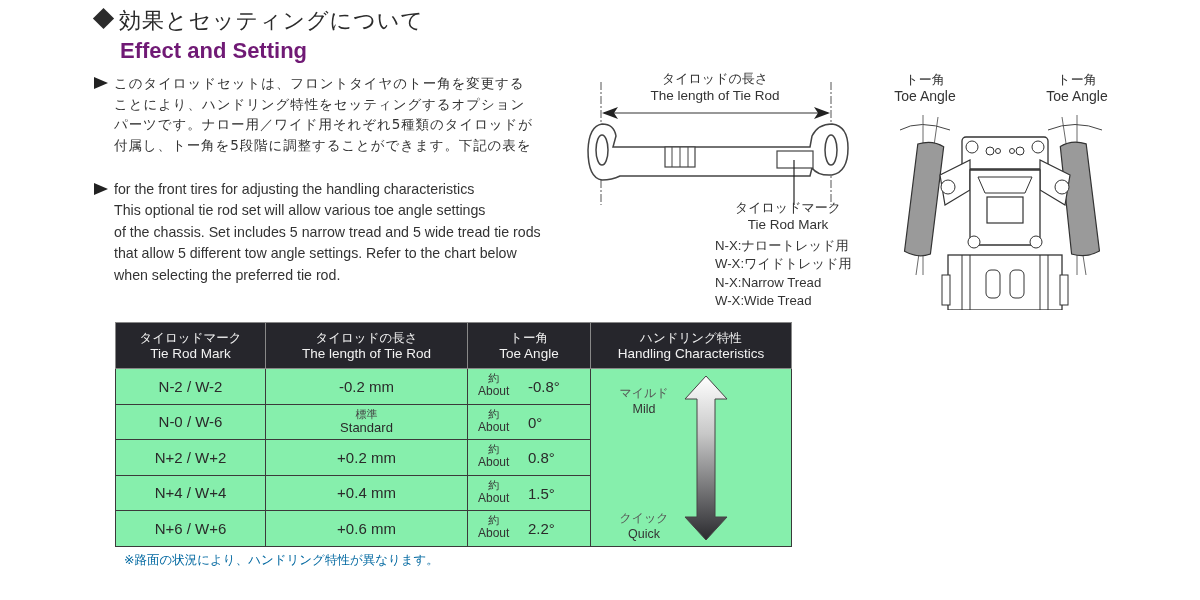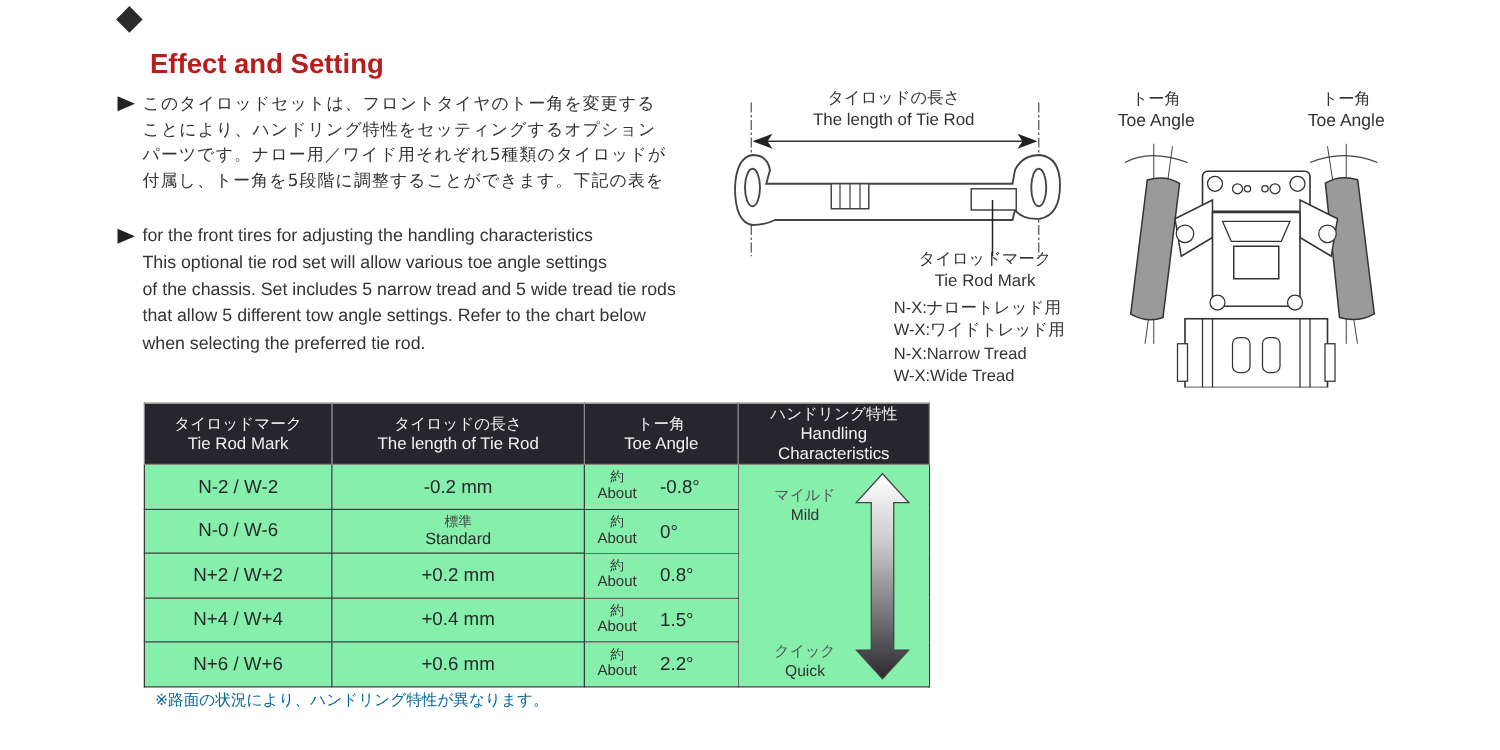--- a/index.html
+++ b/index.html
@@ -1,21 +1,21 @@
 <!DOCTYPE html>
 <html><head>
 <meta charset="utf-8">
 <style>
   * { box-sizing: border-box; margin: 0; padding: 0; }
   html, body { width: 1200px; height: 600px; background: #ffffff; overflow: hidden; }
   body { position: relative; font-family: "DejaVu Sans", "Liberation Sans", sans-serif; color: #2a2a2a; }
 
   .title-jp { position: absolute; left: 92px; top: 6px; font-size: 22px; color: #2b2b2b; letter-spacing: 1px; }
   .title-jp .diamond { display: inline-block; width: 15px; height: 15px; background: #2b2b2b; transform: rotate(45deg); margin: 0 8px 2px 4px; }
-  .title-en { position: absolute; left: 120px; top: 38px; font-family: "Liberation Sans", sans-serif; font-weight: bold; font-size: 22px; color: #b91c1c; }
+  .title-en { position: absolute; left: 120px; top: 38px; font-family: "Liberation Sans", sans-serif; font-weight: bold; font-size: 22px; color: #701a75; }
 
   .para { position: absolute; left: 94px; font-size: 13.5px; line-height: 20.5px; color: #333; }
   .para .bullet { position: absolute; left: 0; top: 4px; width: 0; height: 0; border-top: 6px solid transparent; border-bottom: 6px solid transparent; border-left: 14px solid #222; }
   .para .lines { margin-left: 20px; }
   .para-jp { top: 73px; width: 480px; letter-spacing: 0.9px; }
   .para-en { top: 179px; width: 500px; font-family: "Liberation Sans", sans-serif; font-size: 14.2px; line-height: 21.4px; }
   .para .line { white-space: nowrap; display: block; }
   .rod-label { position: absolute; text-align: center; font-size: 13px; line-height: 17px; color: #333; }
   .rod-label .en { font-family: "Liberation Sans", sans-serif; font-size: 13.5px; }
   .mark-notes { position: absolute; left: 715px; top: 237px; font-family: "Liberation Sans", sans-serif; font-size: 13.2px; line-height: 18.4px; color: #333; }
@@ -24,42 +24,42 @@
   .toe-label .en { font-family: "Liberation Sans", sans-serif; font-size: 14px; }
 
   
   .spec-table { position: absolute; left: 115px; top: 322px; border-collapse: collapse; font-family: "Liberation Sans", sans-serif; }
   .spec-table th { background: #26262c; color: #f2f2f2; font-weight: normal; font-size: 13.5px; line-height: 16px; height: 46px; border: 1.5px solid #888; text-align: center; vertical-align: middle; padding: 0 4px; }
   .spec-table th .jp { font-family: "DejaVu Sans", sans-serif; font-size: 12.5px; display: block; }
   .spec-table td { border: 1.5px solid #3a3a3a; height: 35.5px; text-align: center; vertical-align: middle; font-size: 15px; color: #2a2a2a; background: #86efac; }
   .spec-table tr td:first-child { width: 150px; }
   .col-len { width: 202px; }
   .col-toe { width: 123px; }
-  .col-hand { width: 153px; }
+  .col-hand { width: 201px; }
   .std .jp { font-family: "DejaVu Sans", sans-serif; font-size: 11px; display: block; line-height: 12px; color: #444; }
   .std .en { font-size: 13px; display: block; line-height: 14px; }
   .toe-cell { position: relative; }
   .toe-cell .about { position: absolute; left: 10px; top: 3px; font-size: 12px; line-height: 13px; text-align: center; color: #333; }
   .toe-cell .about .jp { font-family: "DejaVu Sans", sans-serif; font-size: 11px; display: block; }
   .toe-cell .val { position: absolute; left: 60px; top: 9px; font-size: 15px; }
   .hand-cell { position: relative; vertical-align: top !important; }
   .hand-cell .mild, .hand-cell .quick { position: absolute; left: 18px; width: 70px; text-align: center; font-size: 12.5px; line-height: 16px; color: #333; margin-top: 12px; }
   .hand-cell .mild { top: 4px; }
   .hand-cell .quick { bottom: 4px; }
   .hand-cell .jp { font-family: "DejaVu Sans", sans-serif; font-size: 12px; color: #555; display: block; }
   .hand-cell svg { position: absolute; left: 93px; top: 6px; }
 
   .foot { position: absolute; left: 124px; top: 552px; font-size: 12.5px; line-height: 16px; color: #0369a1; }
   .foot .en { font-family: "Liberation Sans", sans-serif; font-size: 13.2px; margin-left: 6px; display: block; }
 </style>
 </head>
 <body>
 
 <div class="title-jp">
-  <span class="diamond"></span>
+  <span class="diamond"></span><span>効果とセッティングについて</span>
 </div>
 <div class="title-en">Effect and Setting</div>
 
 <div class="para para-jp">
   <span class="bullet"></span>
   <div class="lines">
     <span class="line">このタイロッドセットは、フロントタイヤのトー角を変更する</span>
     <span class="line">ことにより、ハンドリング特性をセッティングするオプション</span>
     <span class="line">パーツです。ナロー用／ワイド用それぞれ5種類のタイロッドが</span>
     <span class="line">付属し、トー角を5段階に調整することができます。下記の表を</span>

